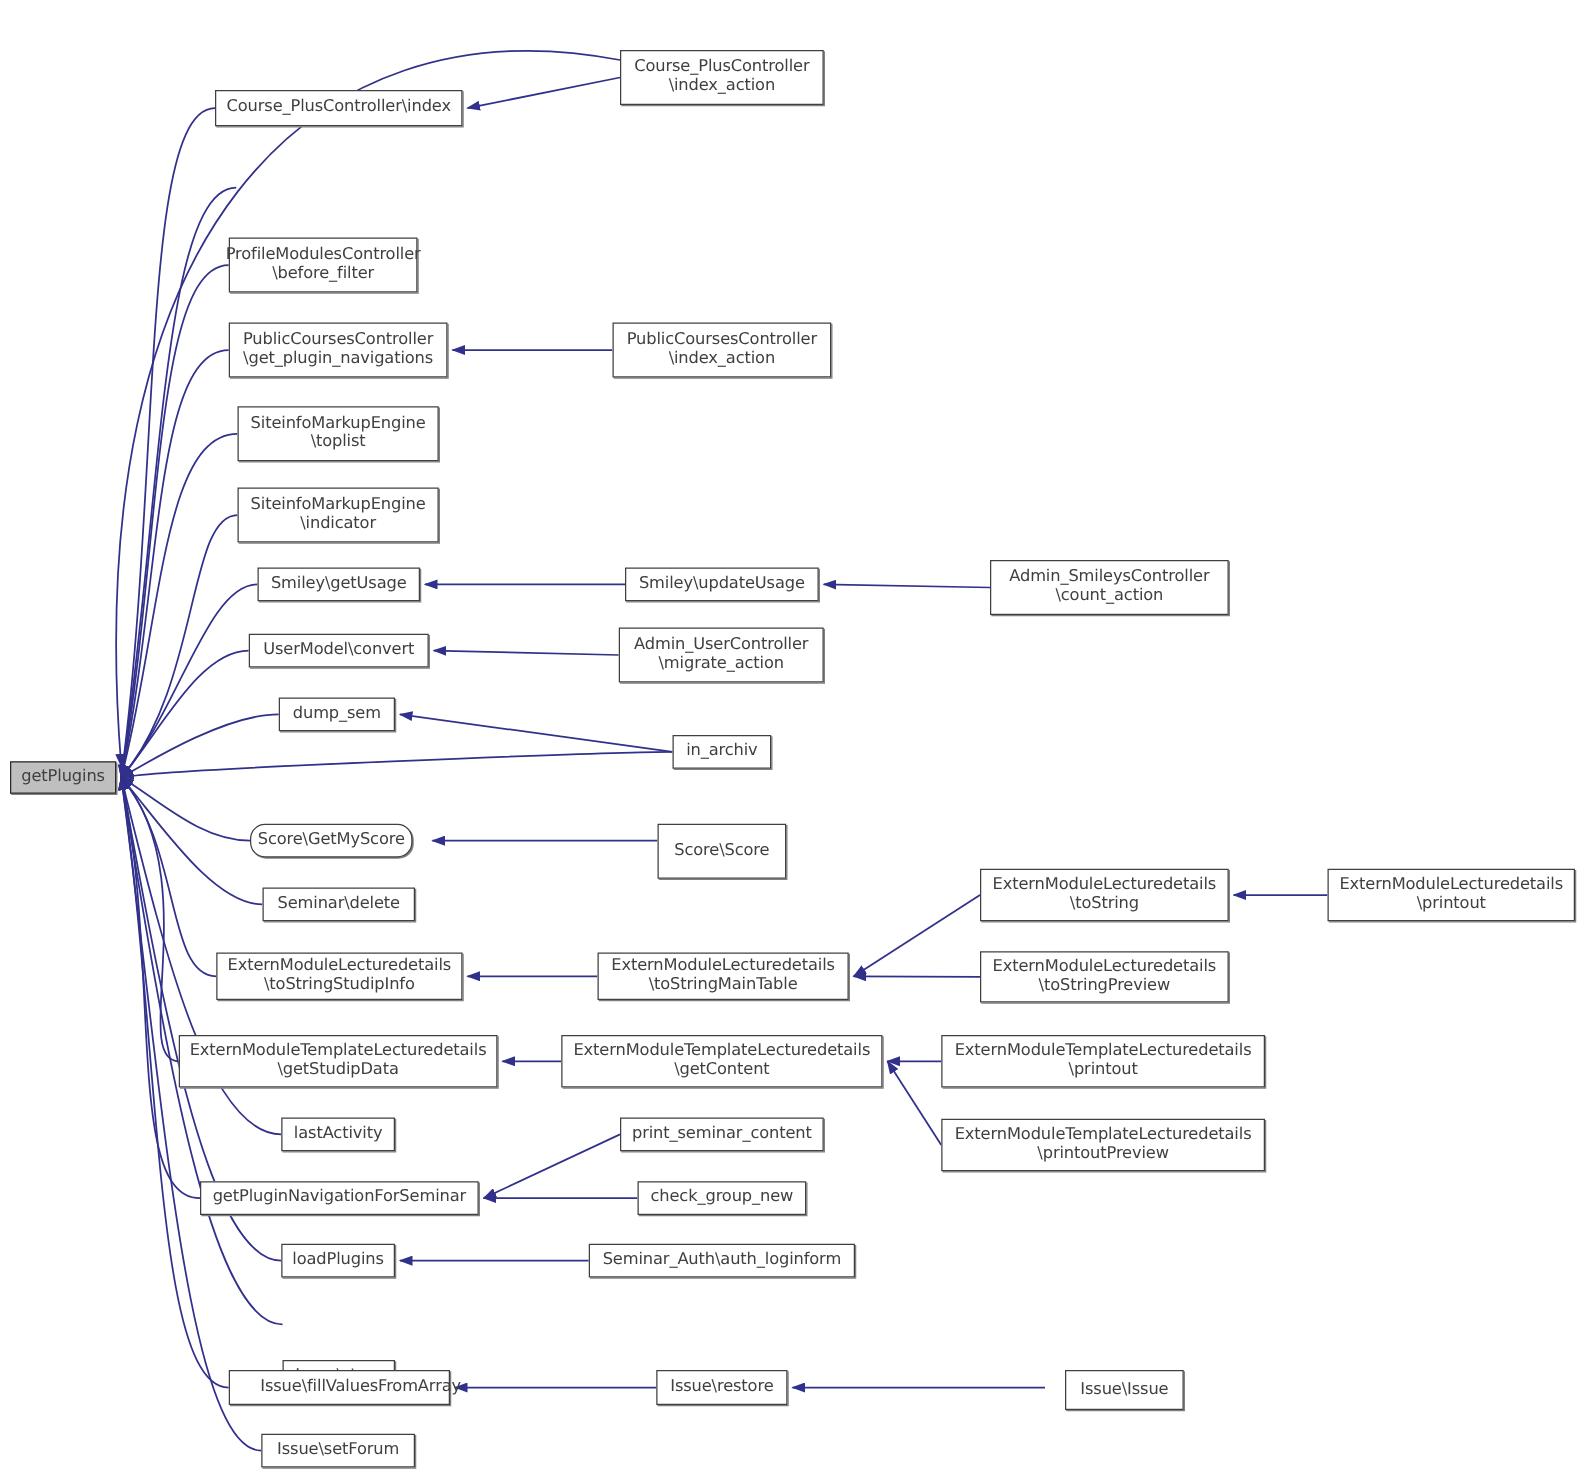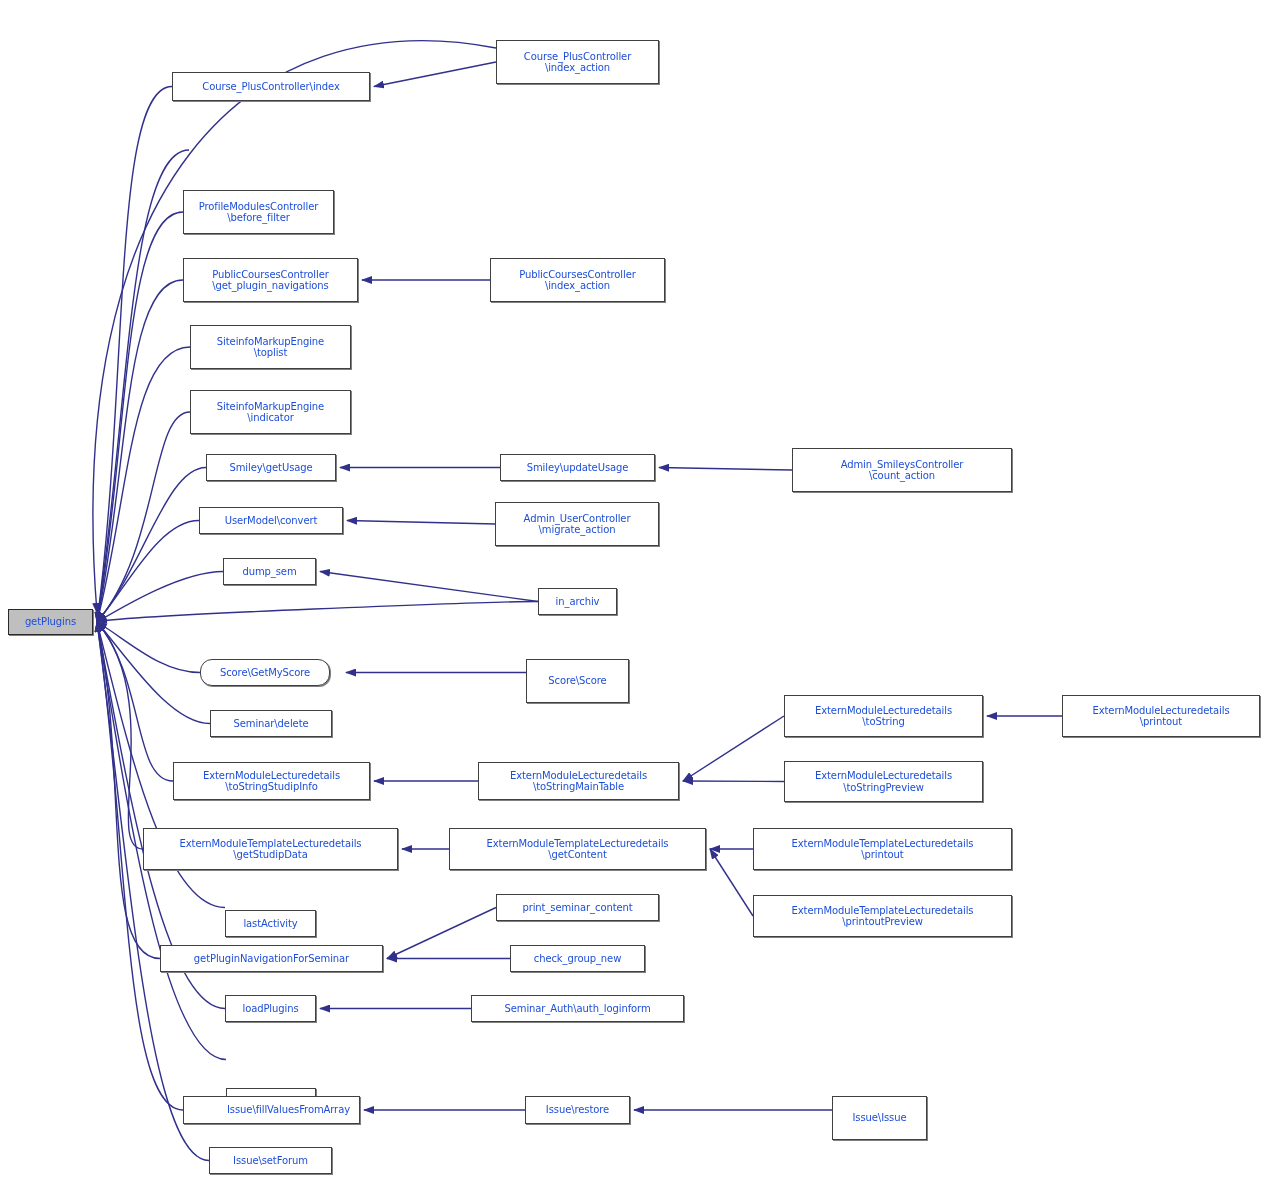--- a/index.html
+++ b/index.html
@@ -22,27 +22,27 @@
     top: 0;
     width: 1267px;
     height: 1180px;
     pointer-events: none;
   }
   .node {
     position: absolute;
     box-sizing: border-box;
     border: 1px solid #404040;
     background: #ffffff;
-    color: #1d4ed8;
+    color: #404040;
     display: flex;
     align-items: center;
     justify-content: center;
     text-align: center;
     line-height: 1.12;
-    font-size: 10px;
+    font-size: 13px;
     letter-spacing: -0.1px;
     white-space: pre-line;
     box-shadow: 1px 1px 0 0 #808080;
   }
   .node.current {
     background: #bfbfbf;
     border-color: #2a2a2a;
   }
   .node .label {
     display: block;
@@ -111,21 +111,21 @@
     <div class="node" style="left: 183px; top: 258px; width: 175px; height: 44px;"><span class="label">PublicCoursesController
 \get_plugin_navigations</span></div>
     <div class="node" style="left: 490px; top: 258px; width: 175px; height: 44px;"><span class="label">PublicCoursesController
 \index_action</span></div>
     <div class="node" style="left: 190px; top: 325px; width: 161px; height: 44px;"><span class="label">SiteinfoMarkupEngine
 \toplist</span></div>
     <div class="node" style="left: 190px; top: 390px; width: 161px; height: 44px;"><span class="label">SiteinfoMarkupEngine
 \indicator</span></div>
     <div class="node" style="left: 206px; top: 454px; width: 130px; height: 27px;"><span class="label">Smiley\getUsage</span></div>
     <div class="node" style="left: 500px; top: 454px; width: 155px; height: 27px;"><span class="label">Smiley\updateUsage</span></div>
-    <div class="node" style="left: 792px; top: 448px; width: 220px; height: 44px;"><span class="label">Admin_SmileysController
+    <div class="node" style="left: 792px; top: 448px; width: 191px; height: 44px;"><span class="label">Admin_SmileysController
 \count_action</span></div>
     <div class="node" style="left: 199px; top: 507px; width: 144px; height: 27px;"><span class="label">UserModel\convert</span></div>
     <div class="node" style="left: 495px; top: 502px; width: 164px; height: 44px;"><span class="label">Admin_UserController
 \migrate_action</span></div>
     <div class="node" style="left: 223px; top: 558px; width: 93px; height: 27px;"><span class="label">dump_sem</span></div>
     <div class="node" style="left: 538px; top: 588px; width: 79px; height: 27px;"><span class="label">in_archiv</span></div>
     <div class="node" style="left: 200px; top: 659px; width: 130px; height: 27px; border-radius: 12px;"><span class="label">Score\GetMyScore</span></div>
     <div class="node" style="left: 526px; top: 659px; width: 103px; height: 44px;"><span class="label">Score\Score</span></div>
     <div class="node" style="left: 210px; top: 710px; width: 122px; height: 27px;"><span class="label">Seminar\delete</span></div>
     <div class="node" style="left: 173px; top: 762px; width: 197px; height: 38px;"><span class="label">ExternModuleLecturedetails
@@ -139,24 +139,24 @@
     <div class="node" style="left: 784px; top: 761px; width: 199px; height: 41px;"><span class="label">ExternModuleLecturedetails
 \toStringPreview</span></div>
     <div class="node" style="left: 143px; top: 828px; width: 255px; height: 42px;"><span class="label">ExternModuleTemplateLecturedetails
 \getStudipData</span></div>
     <div class="node" style="left: 449px; top: 828px; width: 257px; height: 42px;"><span class="label">ExternModuleTemplateLecturedetails
 \getContent</span></div>
     <div class="node" style="left: 753px; top: 828px; width: 259px; height: 42px;"><span class="label">ExternModuleTemplateLecturedetails
 \printout</span></div>
     <div class="node" style="left: 753px; top: 895px; width: 259px; height: 42px;"><span class="label">ExternModuleTemplateLecturedetails
 \printoutPreview</span></div>
-    <div class="node" style="left: 225px; top: 894px; width: 91px; height: 27px; margin-top: 16px;"><span class="label">lastActivity</span></div>
+    <div class="node" style="left: 225px; top: 894px; width: 91px; height: 27px;"><span class="label">lastActivity</span></div>
     <div class="node" style="left: 496px; top: 894px; width: 163px; height: 27px;"><span class="label">print_seminar_content</span></div>
     <div class="node" style="left: 160px; top: 945px; width: 223px; height: 27px;"><span class="label">getPluginNavigationForSeminar</span></div>
     <div class="node" style="left: 510px; top: 945px; width: 135px; height: 27px;"><span class="label">check_group_new</span></div>
     <div class="node" style="left: 225px; top: 995px; width: 91px; height: 27px;"><span class="label">loadPlugins</span></div>
     <div class="node" style="left: 471px; top: 995px; width: 213px; height: 27px;"><span class="label">Seminar_Auth\auth_loginform</span></div>
     <div class="node" style="left: 226px; top: 1088px; width: 90px; height: 27px;"><span class="label">Issue\store</span></div>
     <div class="node" style="left: 183px; top: 1096px; width: 177px; height: 28px; padding-left: 34px;"><span class="label">Issue\fillValuesFromArray</span></div>
     <div class="node" style="left: 525px; top: 1096px; width: 105px; height: 28px;"><span class="label">Issue\restore</span></div>
-    <div class="node" style="left: 832px; top: 1096px; width: 95px; height: 44px; align-items: center;"><span class="label">Issue\Issue</span></div>
+    <div class="node" style="left: 852px; top: 1096px; width: 95px; height: 32px; align-items: center;"><span class="label">Issue\Issue</span></div>
     <div class="node" style="left: 209px; top: 1147px; width: 123px; height: 27px;"><span class="label">Issue\setForum</span></div>
   </div>
 
 </body></html>

